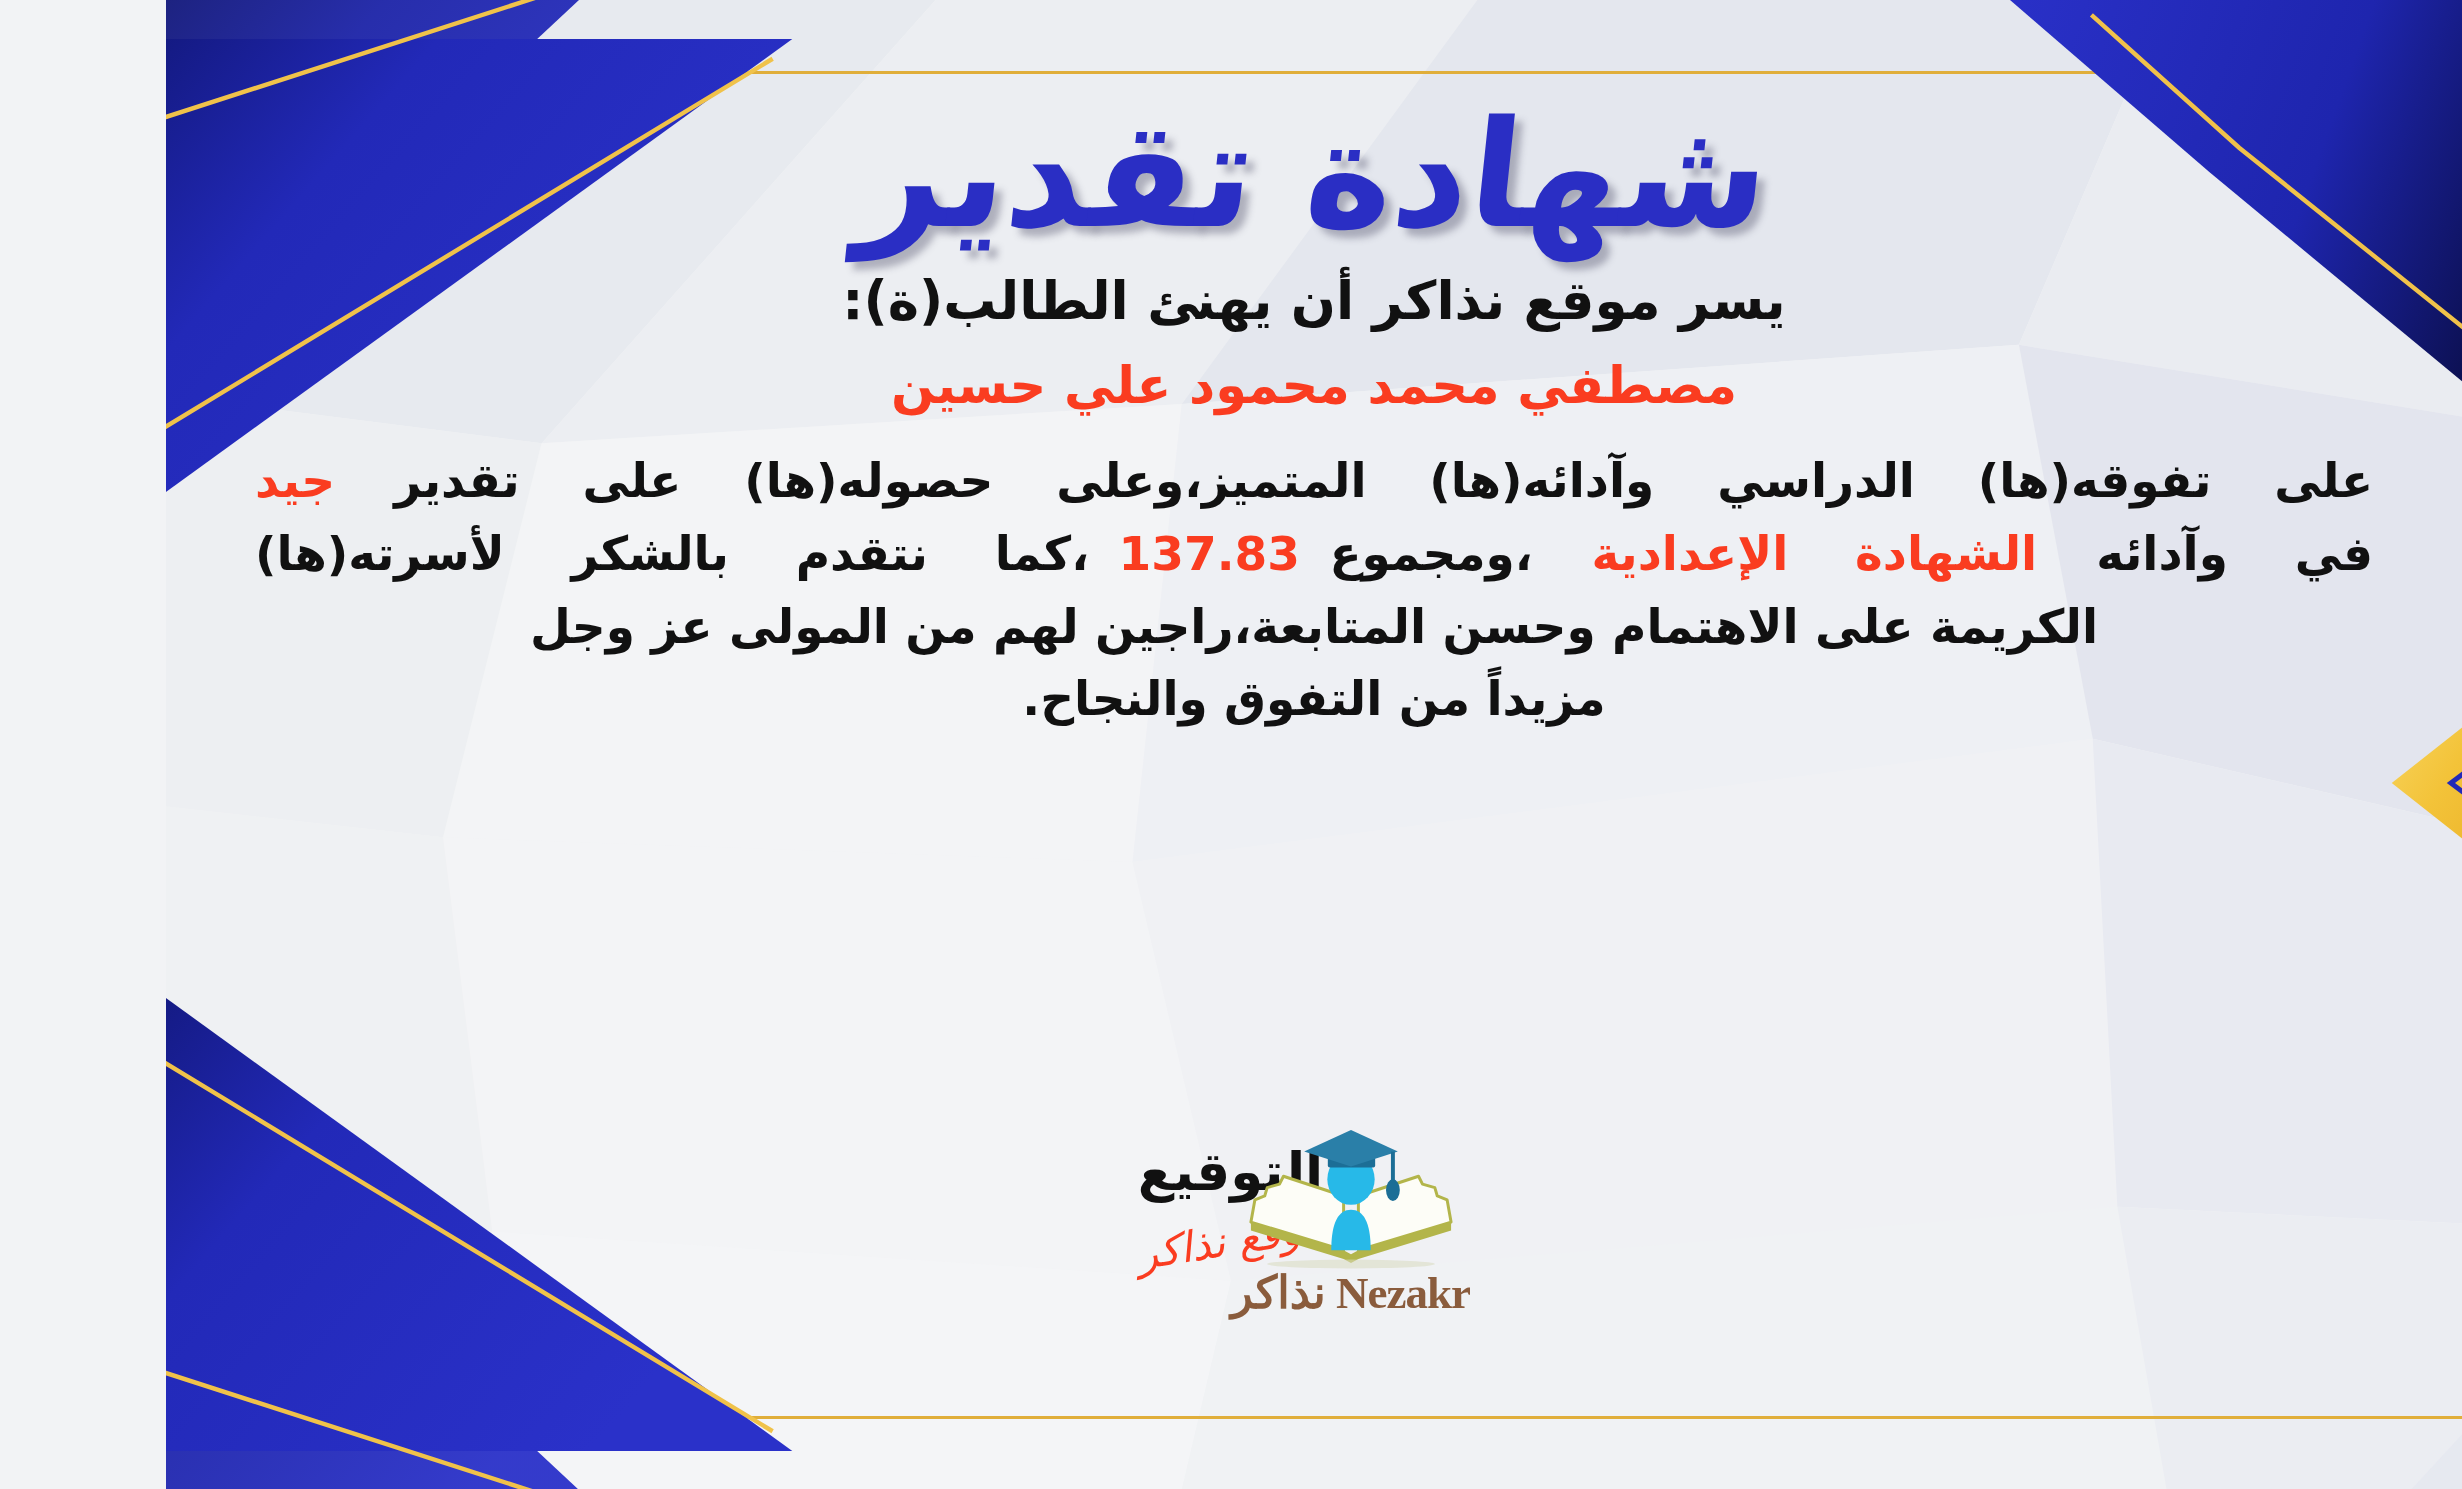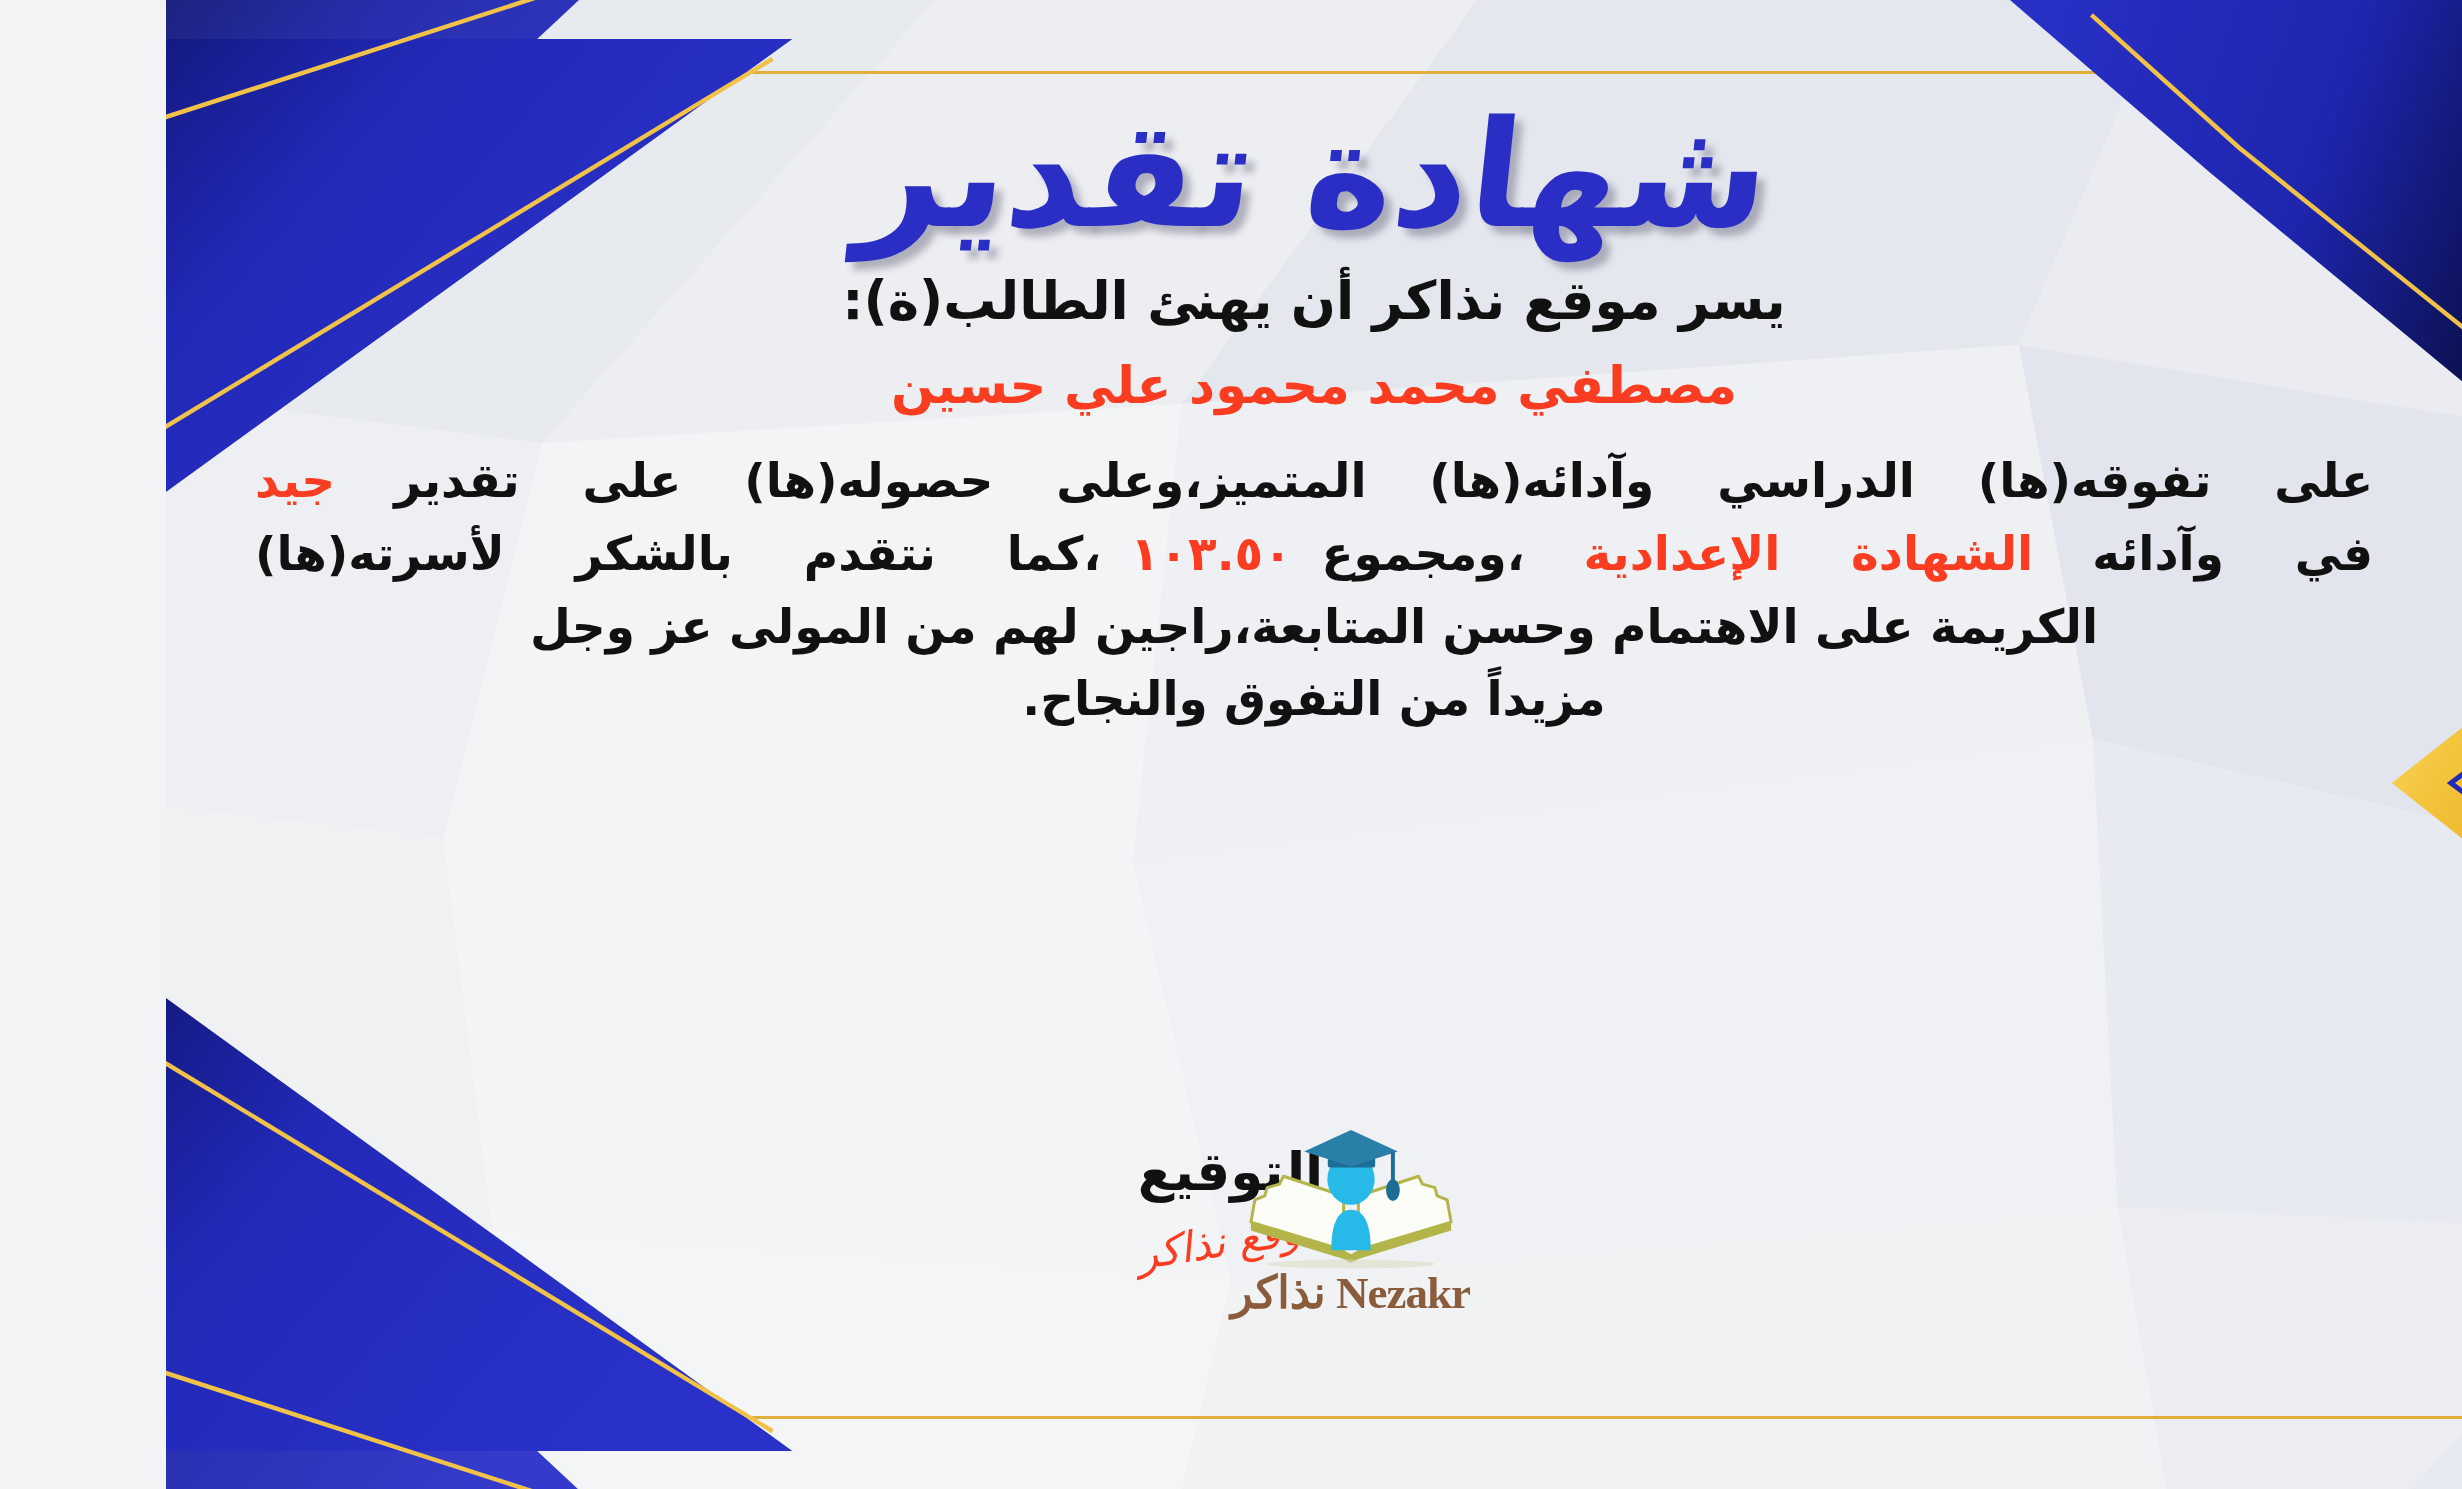--- a/index.html
+++ b/index.html
@@ -215,21 +215,21 @@
 
     <div class="student-name">مصطفي محمد محمود علي حسين</div>
 
     <div class="para">
 
       <div class="line-2">
         <span>على تفوقه(ها) الدراسي وآدائه(ها) المتميز،وعلى حصوله(ها) على تقدير</span><span class="gap"></span><span class="hl">جيد</span>
       </div>
 
       <div class="line-2">
-        <span>في وآدائه</span><span class="gap"></span><span class="hl">الشهادة الإعدادية</span><span class="gap"></span><span>،ومجموع</span><span class="gap-sm"></span><span class="hl">١٠٣.٥٠</span><span class="gap-sm"></span><span>،كما نتقدم بالشكر لأسرته(ها)</span>
+        <span>في وآدائه</span><span class="gap"></span><span class="hl">الشهادة الإعدادية</span><span class="gap"></span><span>،ومجموع</span><span class="gap-sm"></span><span class="hl">137.83</span><span class="gap-sm"></span><span>،كما نتقدم بالشكر لأسرته(ها)</span>
       </div>
 
       <div>الكريمة على الاهتمام وحسن المتابعة،راجين لهم من المولى عز وجل</div>
       <div>مزيداً من التفوق والنجاح.</div>
     </div>
   </div>
 </div>
 
 <div class="footer">
 

